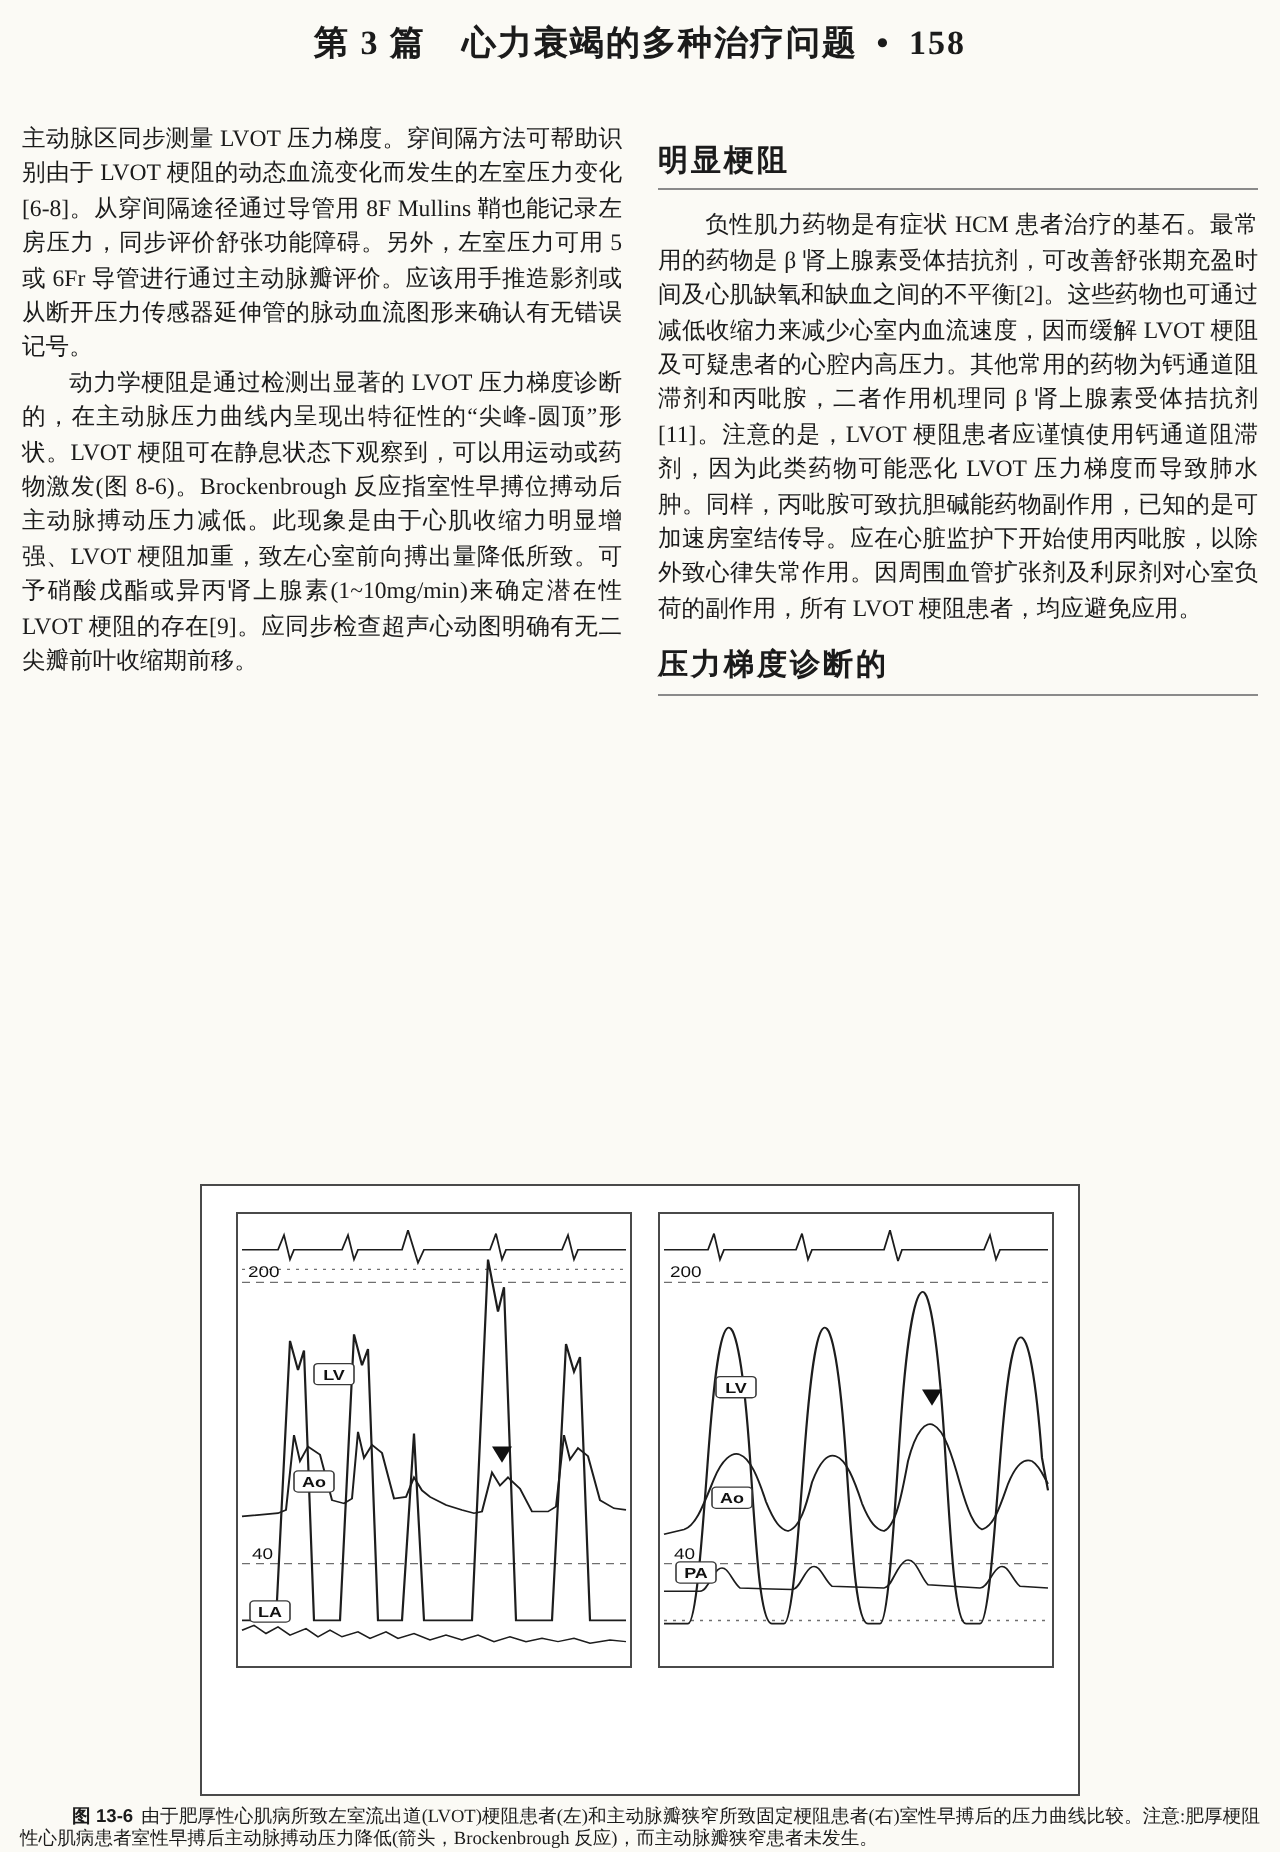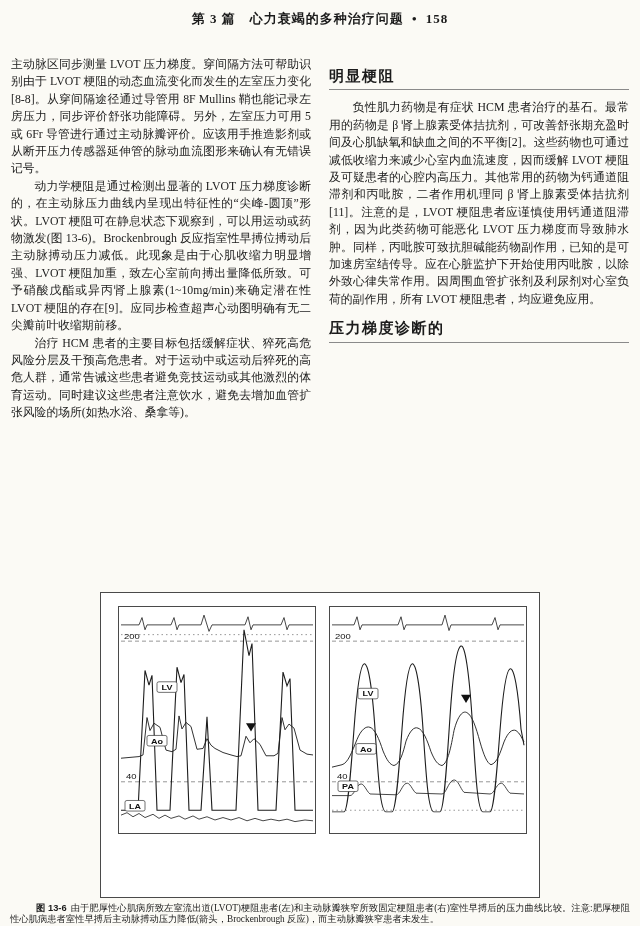--- a/index.html
+++ b/index.html
@@ -9,21 +9,21 @@
     width: 640px; height: 926px;
     margin: 0 auto;
     background: #fbfaf5;
     color: #1b1b1b;
     font-family: "Liberation Serif", "DejaVu Serif", serif;
     overflow: hidden;
   }
   .header {
     padding-top: 10px;
     text-align: center;
-    font-size: 13px;
+    font-size: 17px;
     font-weight: bold;
     letter-spacing: 1px;
   }
   .header .sep { margin: 0 4px; }
   .columns {
     display: flex;
     gap: 18px;
     padding: 0 11px;
     margin-top: 28px;
     height: 556px;
@@ -97,23 +97,22 @@
 
   <div class="header">
     <span>第 3 篇　心力衰竭的多种治疗问题</span>
     <span class="sep">•</span>
     <span>158</span>
   </div>
 
   <div class="columns">
 
     <div class="col">
-      <p>主动脉区同步测量 LVOT 压力梯度。穿间隔方法可帮助识别由于 LVOT 梗阻的动态血流变化而发生的左室压力变化[8-8]。从穿间隔途径通过导管用 8F Mullins 鞘也能记录左房压力，同步评价舒张功能障碍。另外，左室压力可用 5 或 6Fr 导管进行通过主动脉瓣评价。应该用手推造影剂或从断开压力传感器延伸管的脉动血流图形来确认有无错误记号。</p>
-      <p class="indent">动力学梗阻是通过检测出显著的 LVOT 压力梯度诊断的，在主动脉压力曲线内呈现出特征性的“尖峰-圆顶”形状。LVOT 梗阻可在静息状态下观察到，可以用运动或药物激发(图 13-6)。Brockenbrough 反应指室性早搏位搏动后主动脉搏动压力减低。此现象是由于心肌收缩力明显增强、LVOT 梗阻加重，致左心室前向搏出量降低所致。可予硝酸戊酯或异丙肾上腺素(1~10mg/min)来确定潜在性 LVOT 梗阻的存在[9]。应同步检查超声心动图明确有无二尖瓣前叶收缩期前移。</p>
-      <p class="indent">治疗 HCM 患者的主要目标包括缓解症状、猝死高危风险分层及干预高危患者。对于运动中或运动后猝死的高危人群，通常告诫这些患者避免竞技运动或其他激烈的体育运动。同时建议这些患者注意饮水，避免去增加血管扩张风险的场所(如热水浴、桑拿等)。</p>
+      <p>主动脉区同步测量 LVOT 压力梯度。穿间隔方法可帮助识别由于 LVOT 梗阻的动态血流变化而发生的左室压力变化[6-8]。从穿间隔途径通过导管用 8F Mullins 鞘也能记录左房压力，同步评价舒张功能障碍。另外，左室压力可用 5 或 6Fr 导管进行通过主动脉瓣评价。应该用手推造影剂或从断开压力传感器延伸管的脉动血流图形来确认有无错误记号。</p>
+      <p class="indent">动力学梗阻是通过检测出显著的 LVOT 压力梯度诊断的，在主动脉压力曲线内呈现出特征性的“尖峰-圆顶”形状。LVOT 梗阻可在静息状态下观察到，可以用运动或药物激发(图 8-6)。Brockenbrough 反应指室性早搏位搏动后主动脉搏动压力减低。此现象是由于心肌收缩力明显增强、LVOT 梗阻加重，致左心室前向搏出量降低所致。可予硝酸戊酯或异丙肾上腺素(1~10mg/min)来确定潜在性 LVOT 梗阻的存在[9]。应同步检查超声心动图明确有无二尖瓣前叶收缩期前移。</p>
     </div>
 
     <div class="col">
       <h2 class="section">明显梗阻</h2>
       <p class="indent">负性肌力药物是有症状 HCM 患者治疗的基石。最常用的药物是 β 肾上腺素受体拮抗剂，可改善舒张期充盈时间及心肌缺氧和缺血之间的不平衡[2]。这些药物也可通过减低收缩力来减少心室内血流速度，因而缓解 LVOT 梗阻及可疑患者的心腔内高压力。其他常用的药物为钙通道阻滞剂和丙吡胺，二者作用机理同 β 肾上腺素受体拮抗剂[11]。注意的是，LVOT 梗阻患者应谨慎使用钙通道阻滞剂，因为此类药物可能恶化 LVOT 压力梯度而导致肺水肿。同样，丙吡胺可致抗胆碱能药物副作用，已知的是可加速房室结传导。应在心脏监护下开始使用丙吡胺，以除外致心律失常作用。因周围血管扩张剂及利尿剂对心室负荷的副作用，所有 LVOT 梗阻患者，均应避免应用。</p>
       <h2 class="section">压力梯度诊断的</h2>
     </div>
 
   </div>
 

